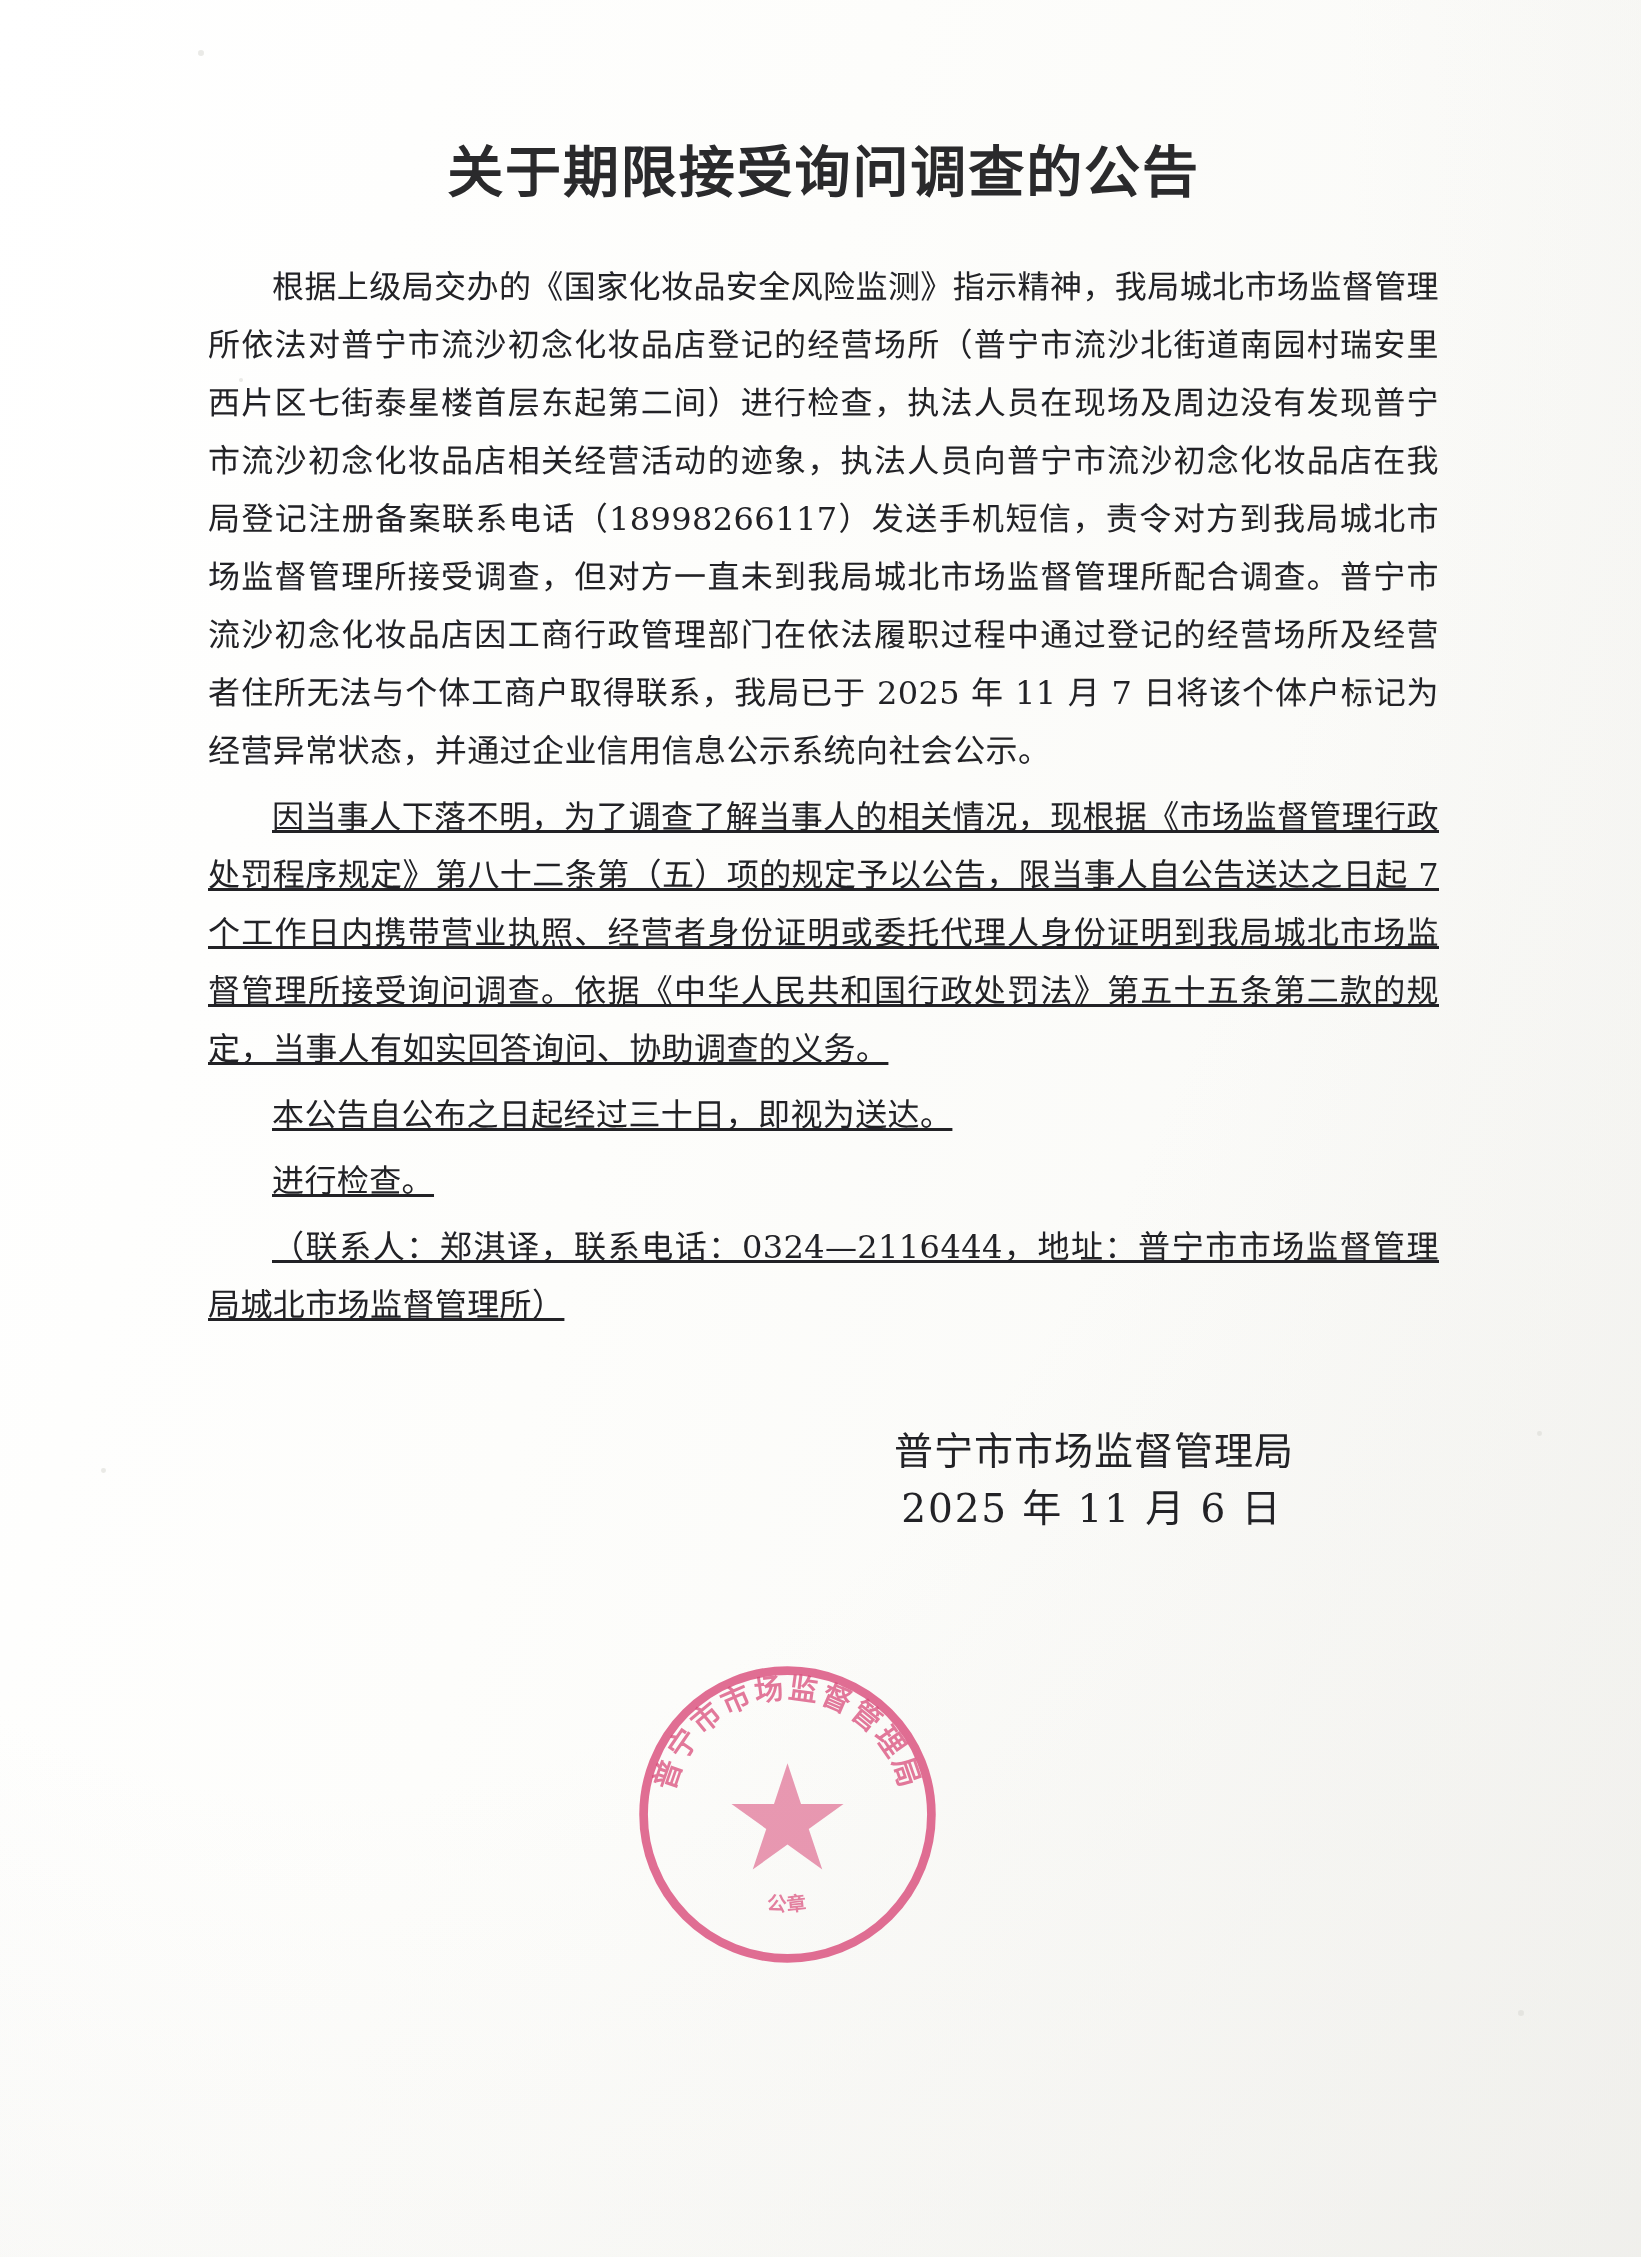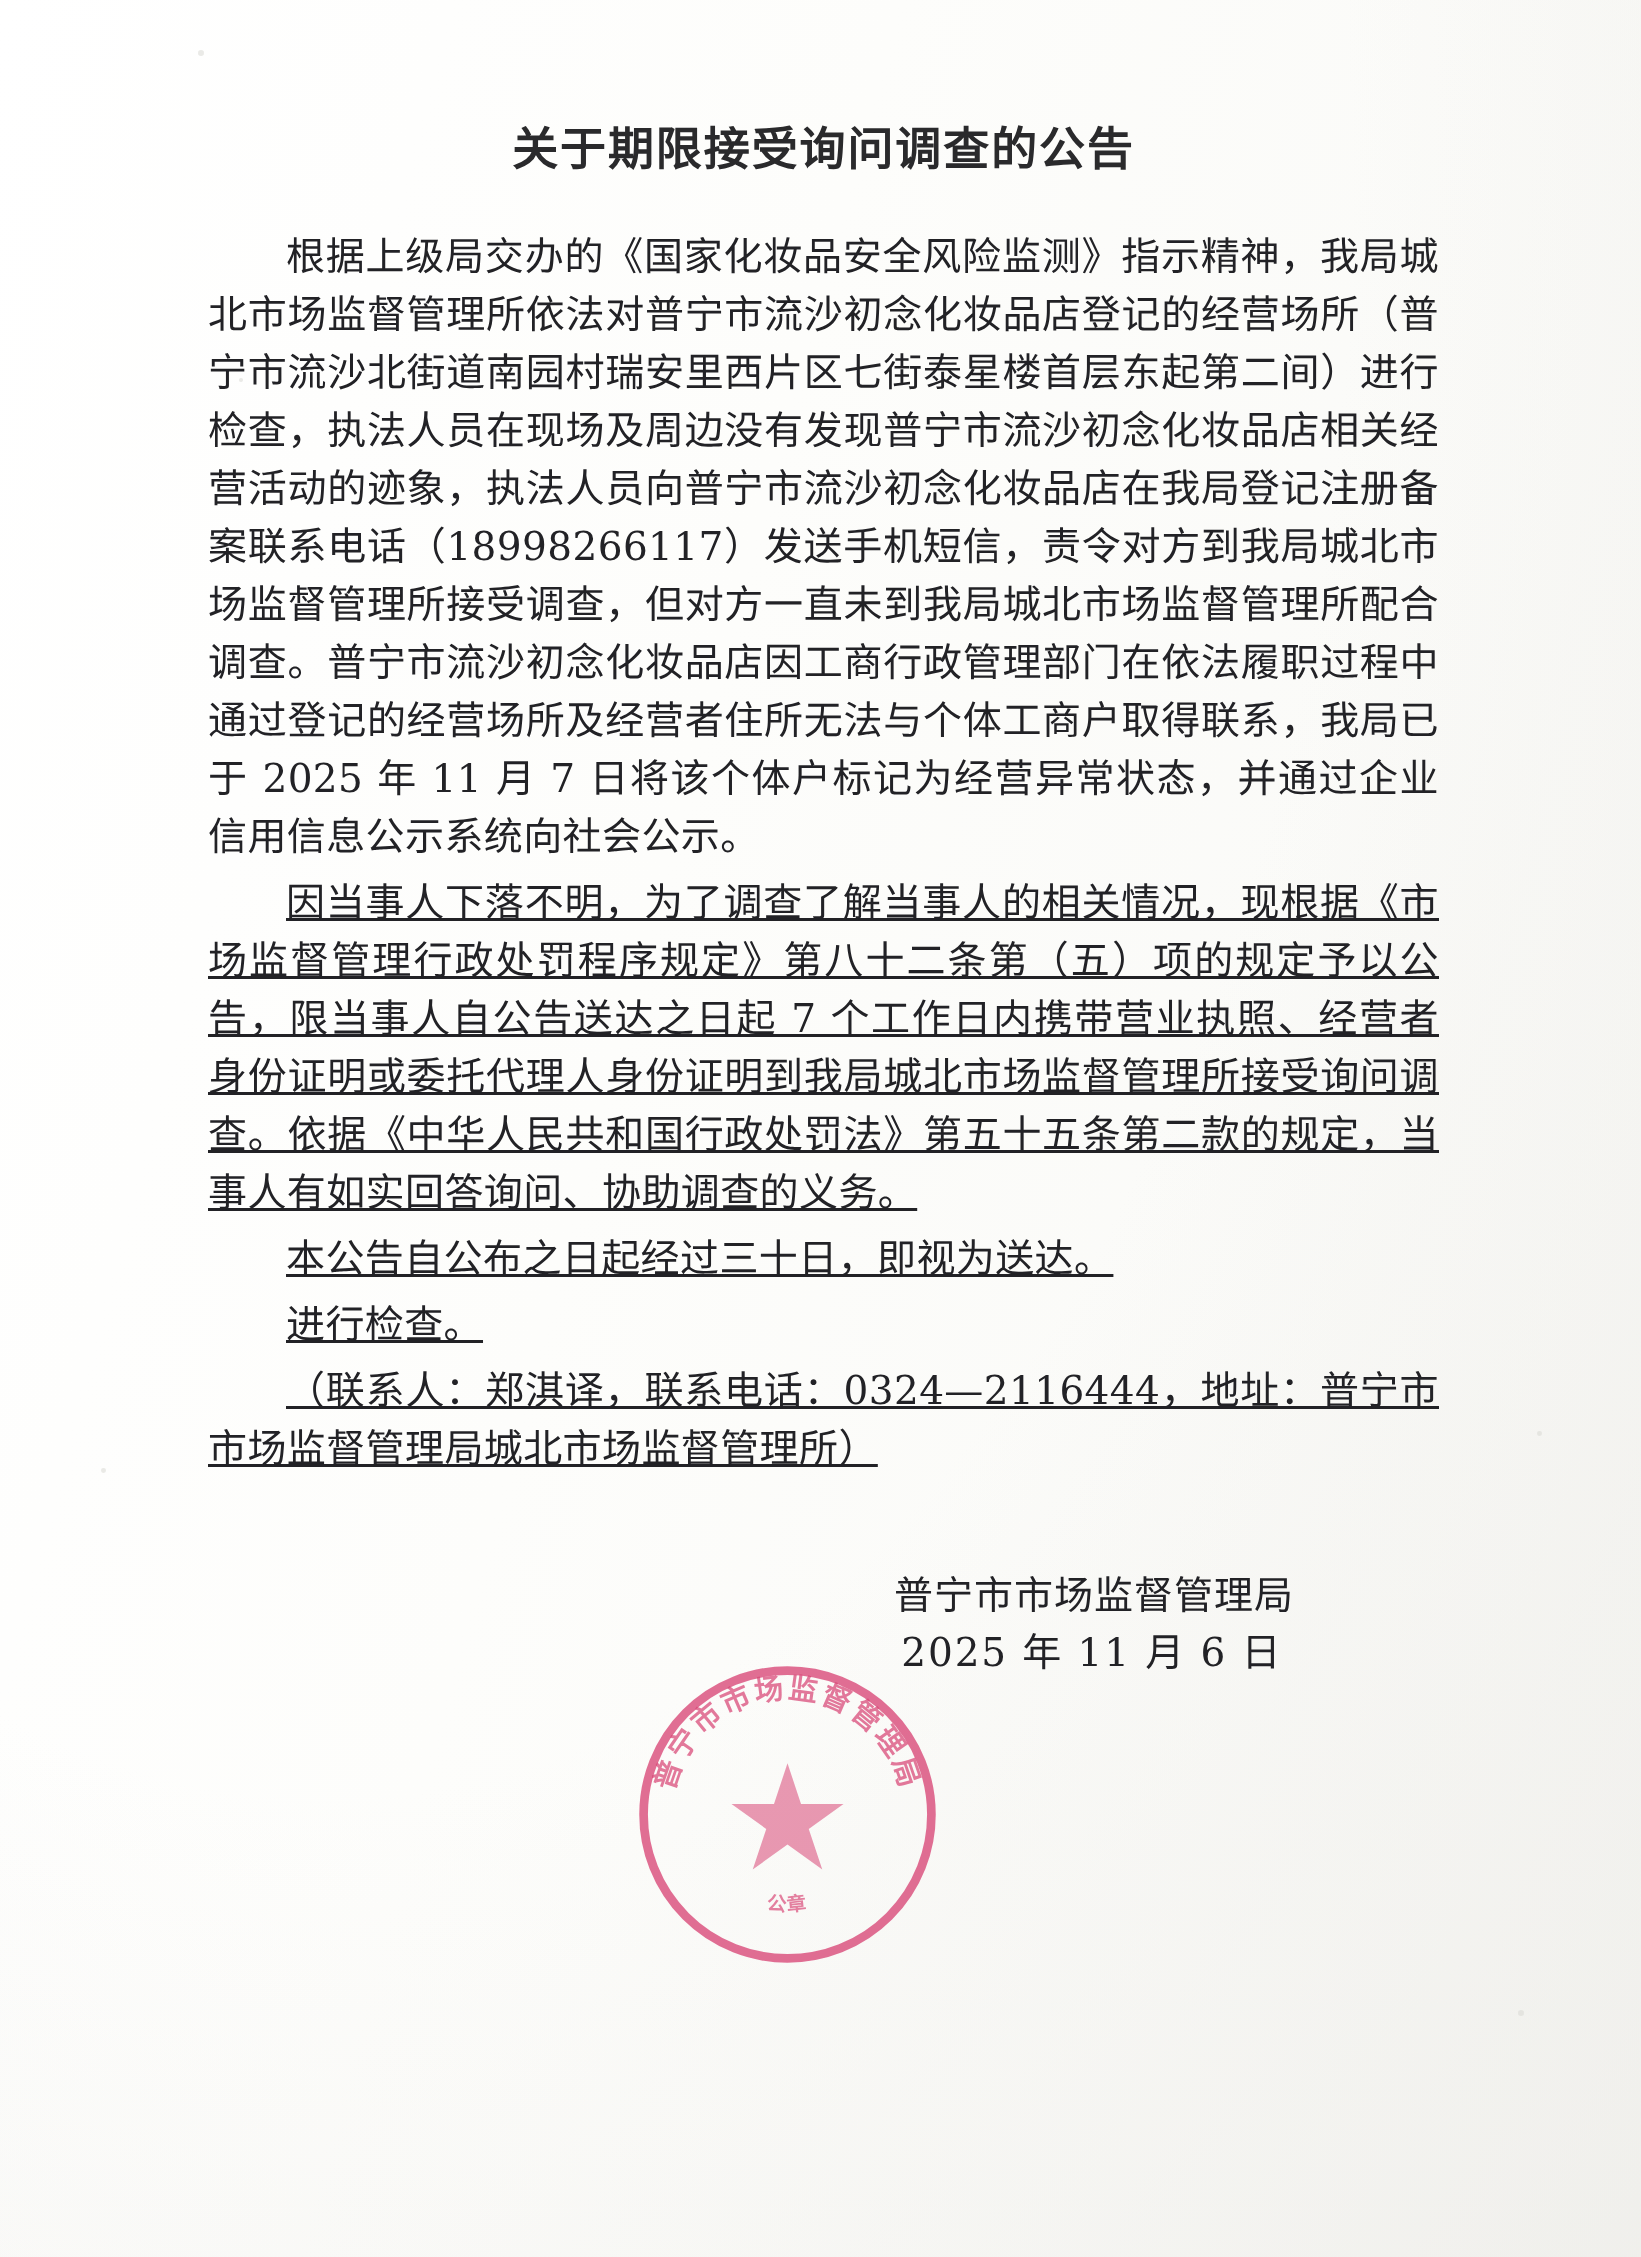--- a/index.html
+++ b/index.html
@@ -29,35 +29,35 @@
     pointer-events: none;
   }
   .content {
     position: absolute;
     left: 208px;
     top: 0;
     width: 1231px;
     height: 2257px;
   }
   .doc-title {
-    margin: 0;
+    margin: 15px;
     padding-top: 112px;
     text-align: center;
     font-family: "DejaVu Sans", "Liberation Sans", sans-serif;
     font-weight: 700;
-    font-size: 46px;
+    font-size: 56px;
     letter-spacing: 1.9px;
     color: #2a2a2c;
   }
   .body-block {
     margin-top: 50px;
   }
   .para {
     margin: 0;
-    font-size: 39px;
+    font-size: 32px;
     line-height: 58px;
     color: #222226;
     text-align: justify;
     text-justify: inter-character;
     letter-spacing: 0.4px;
     font-family: "DejaVu Serif", "Liberation Serif", serif;
   }
   .para.indent {
     text-indent: 2em;
   }

